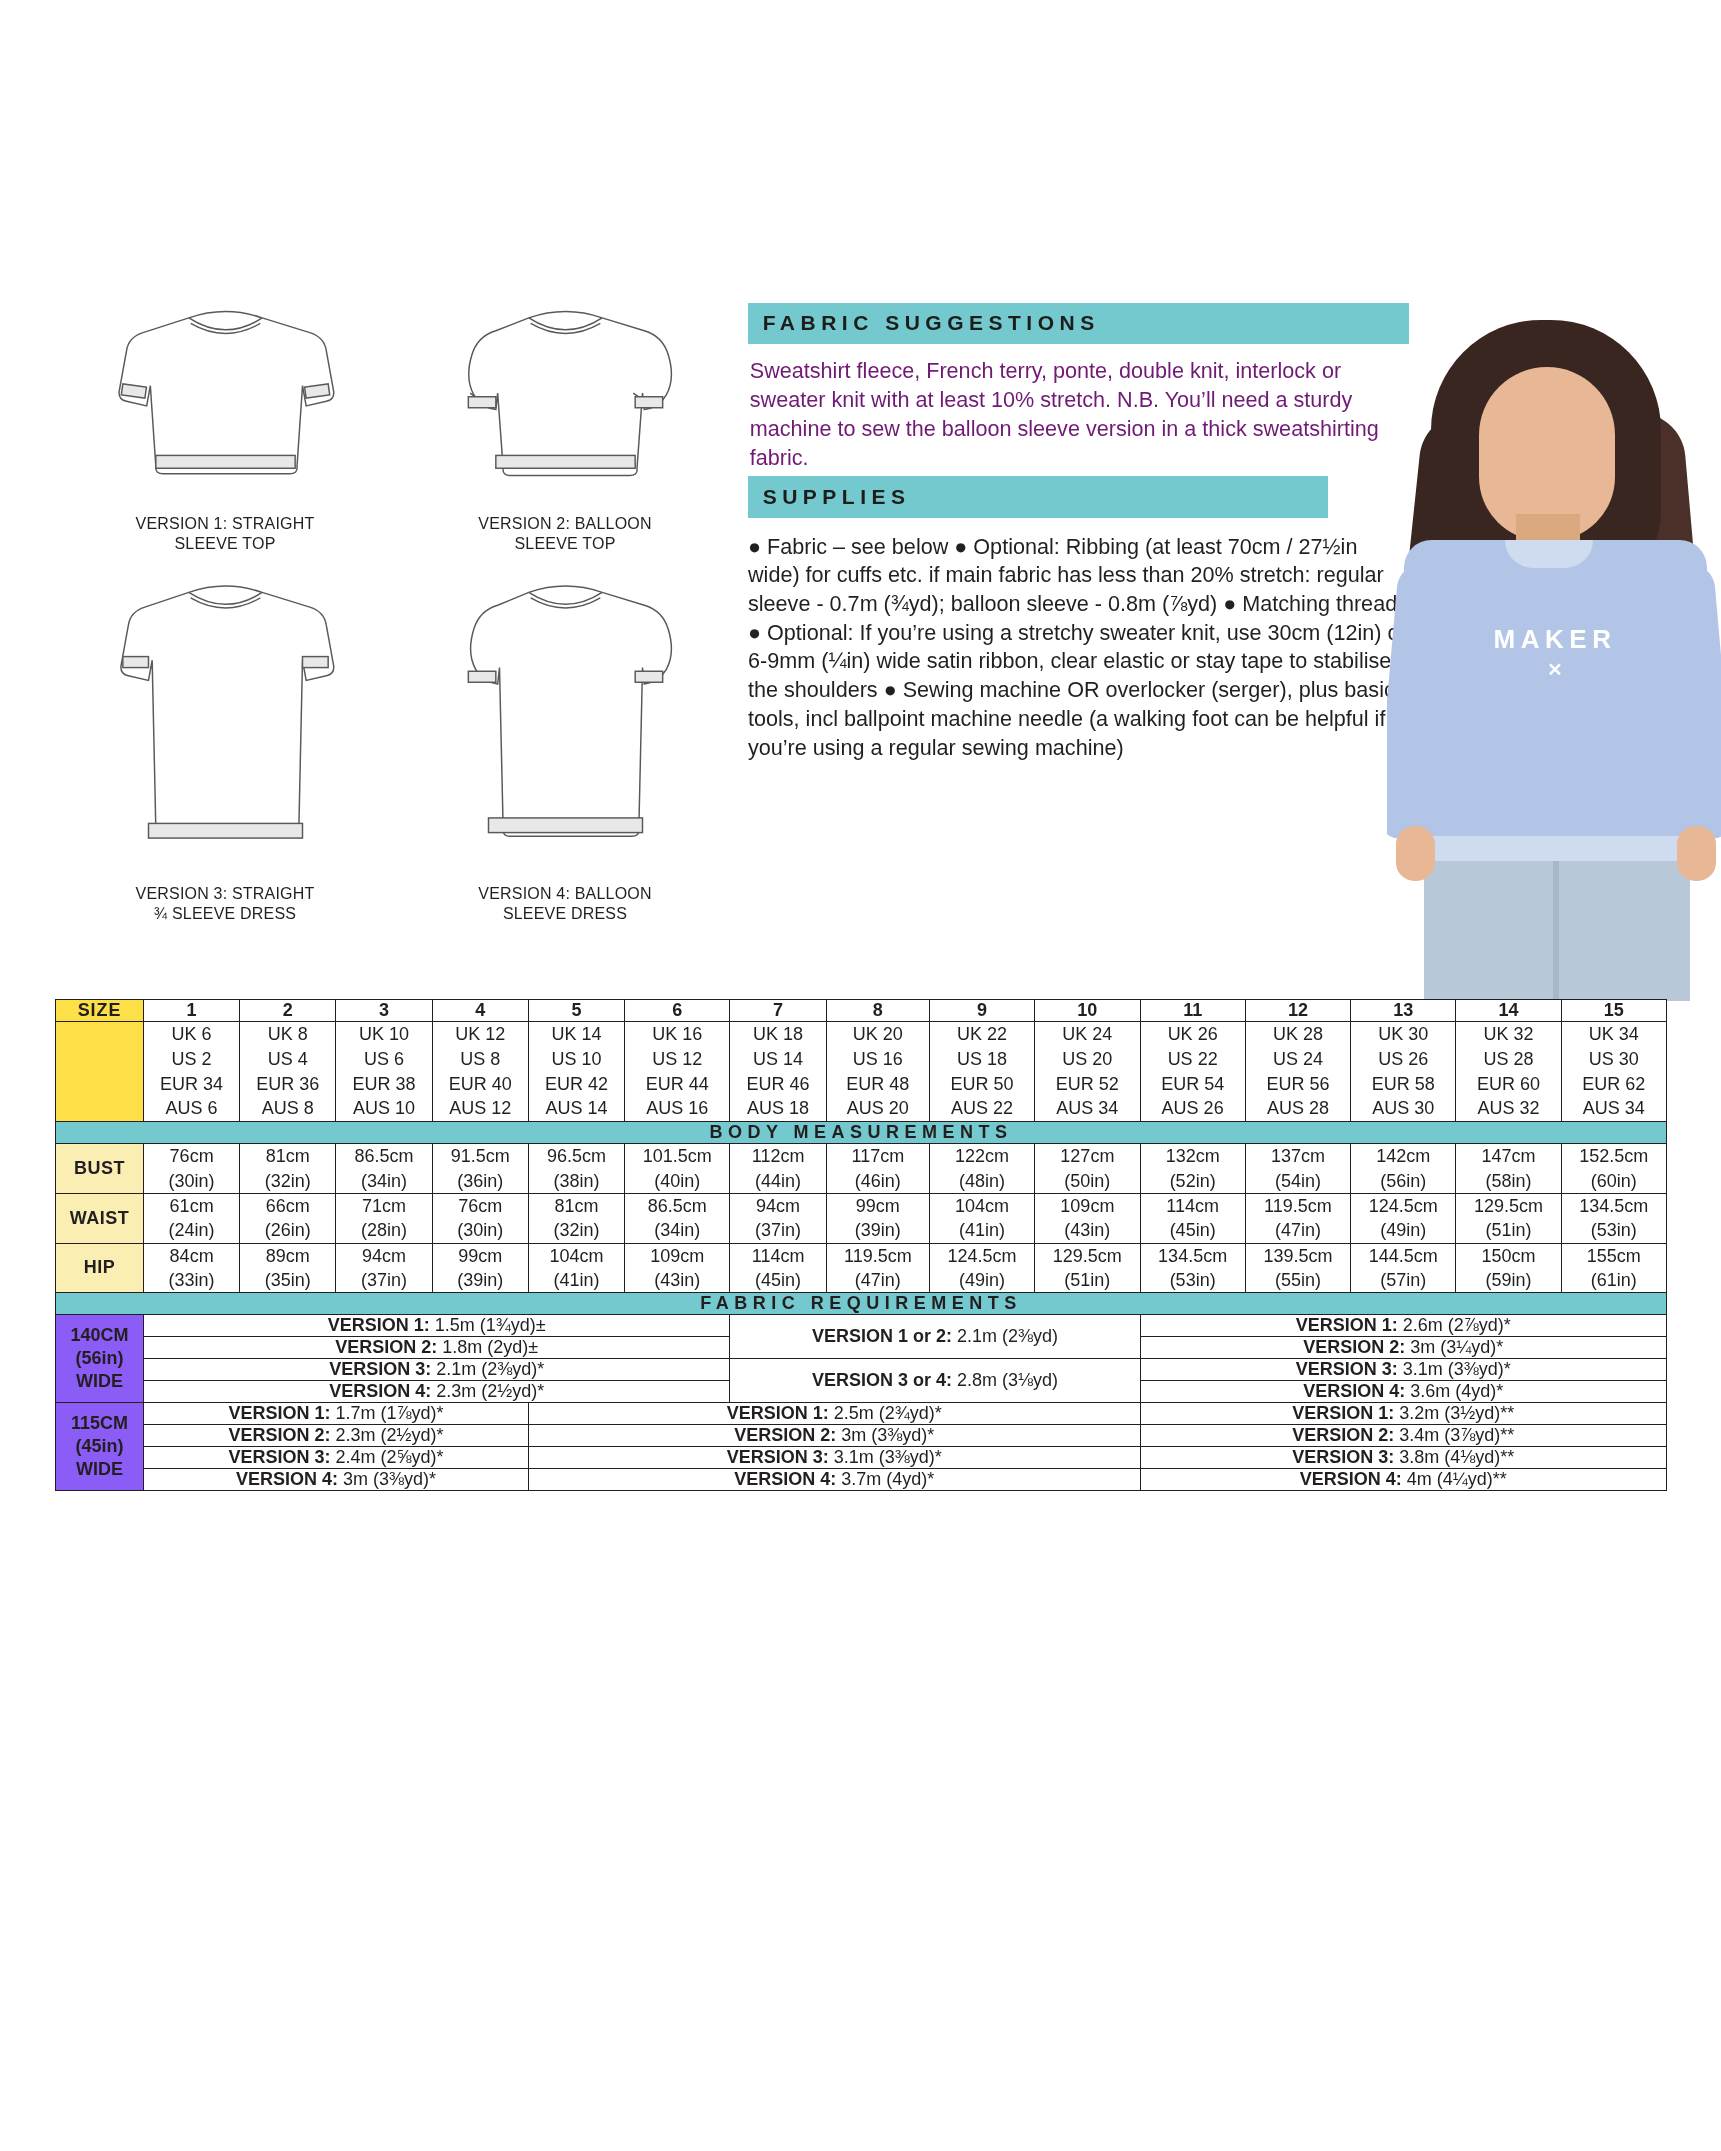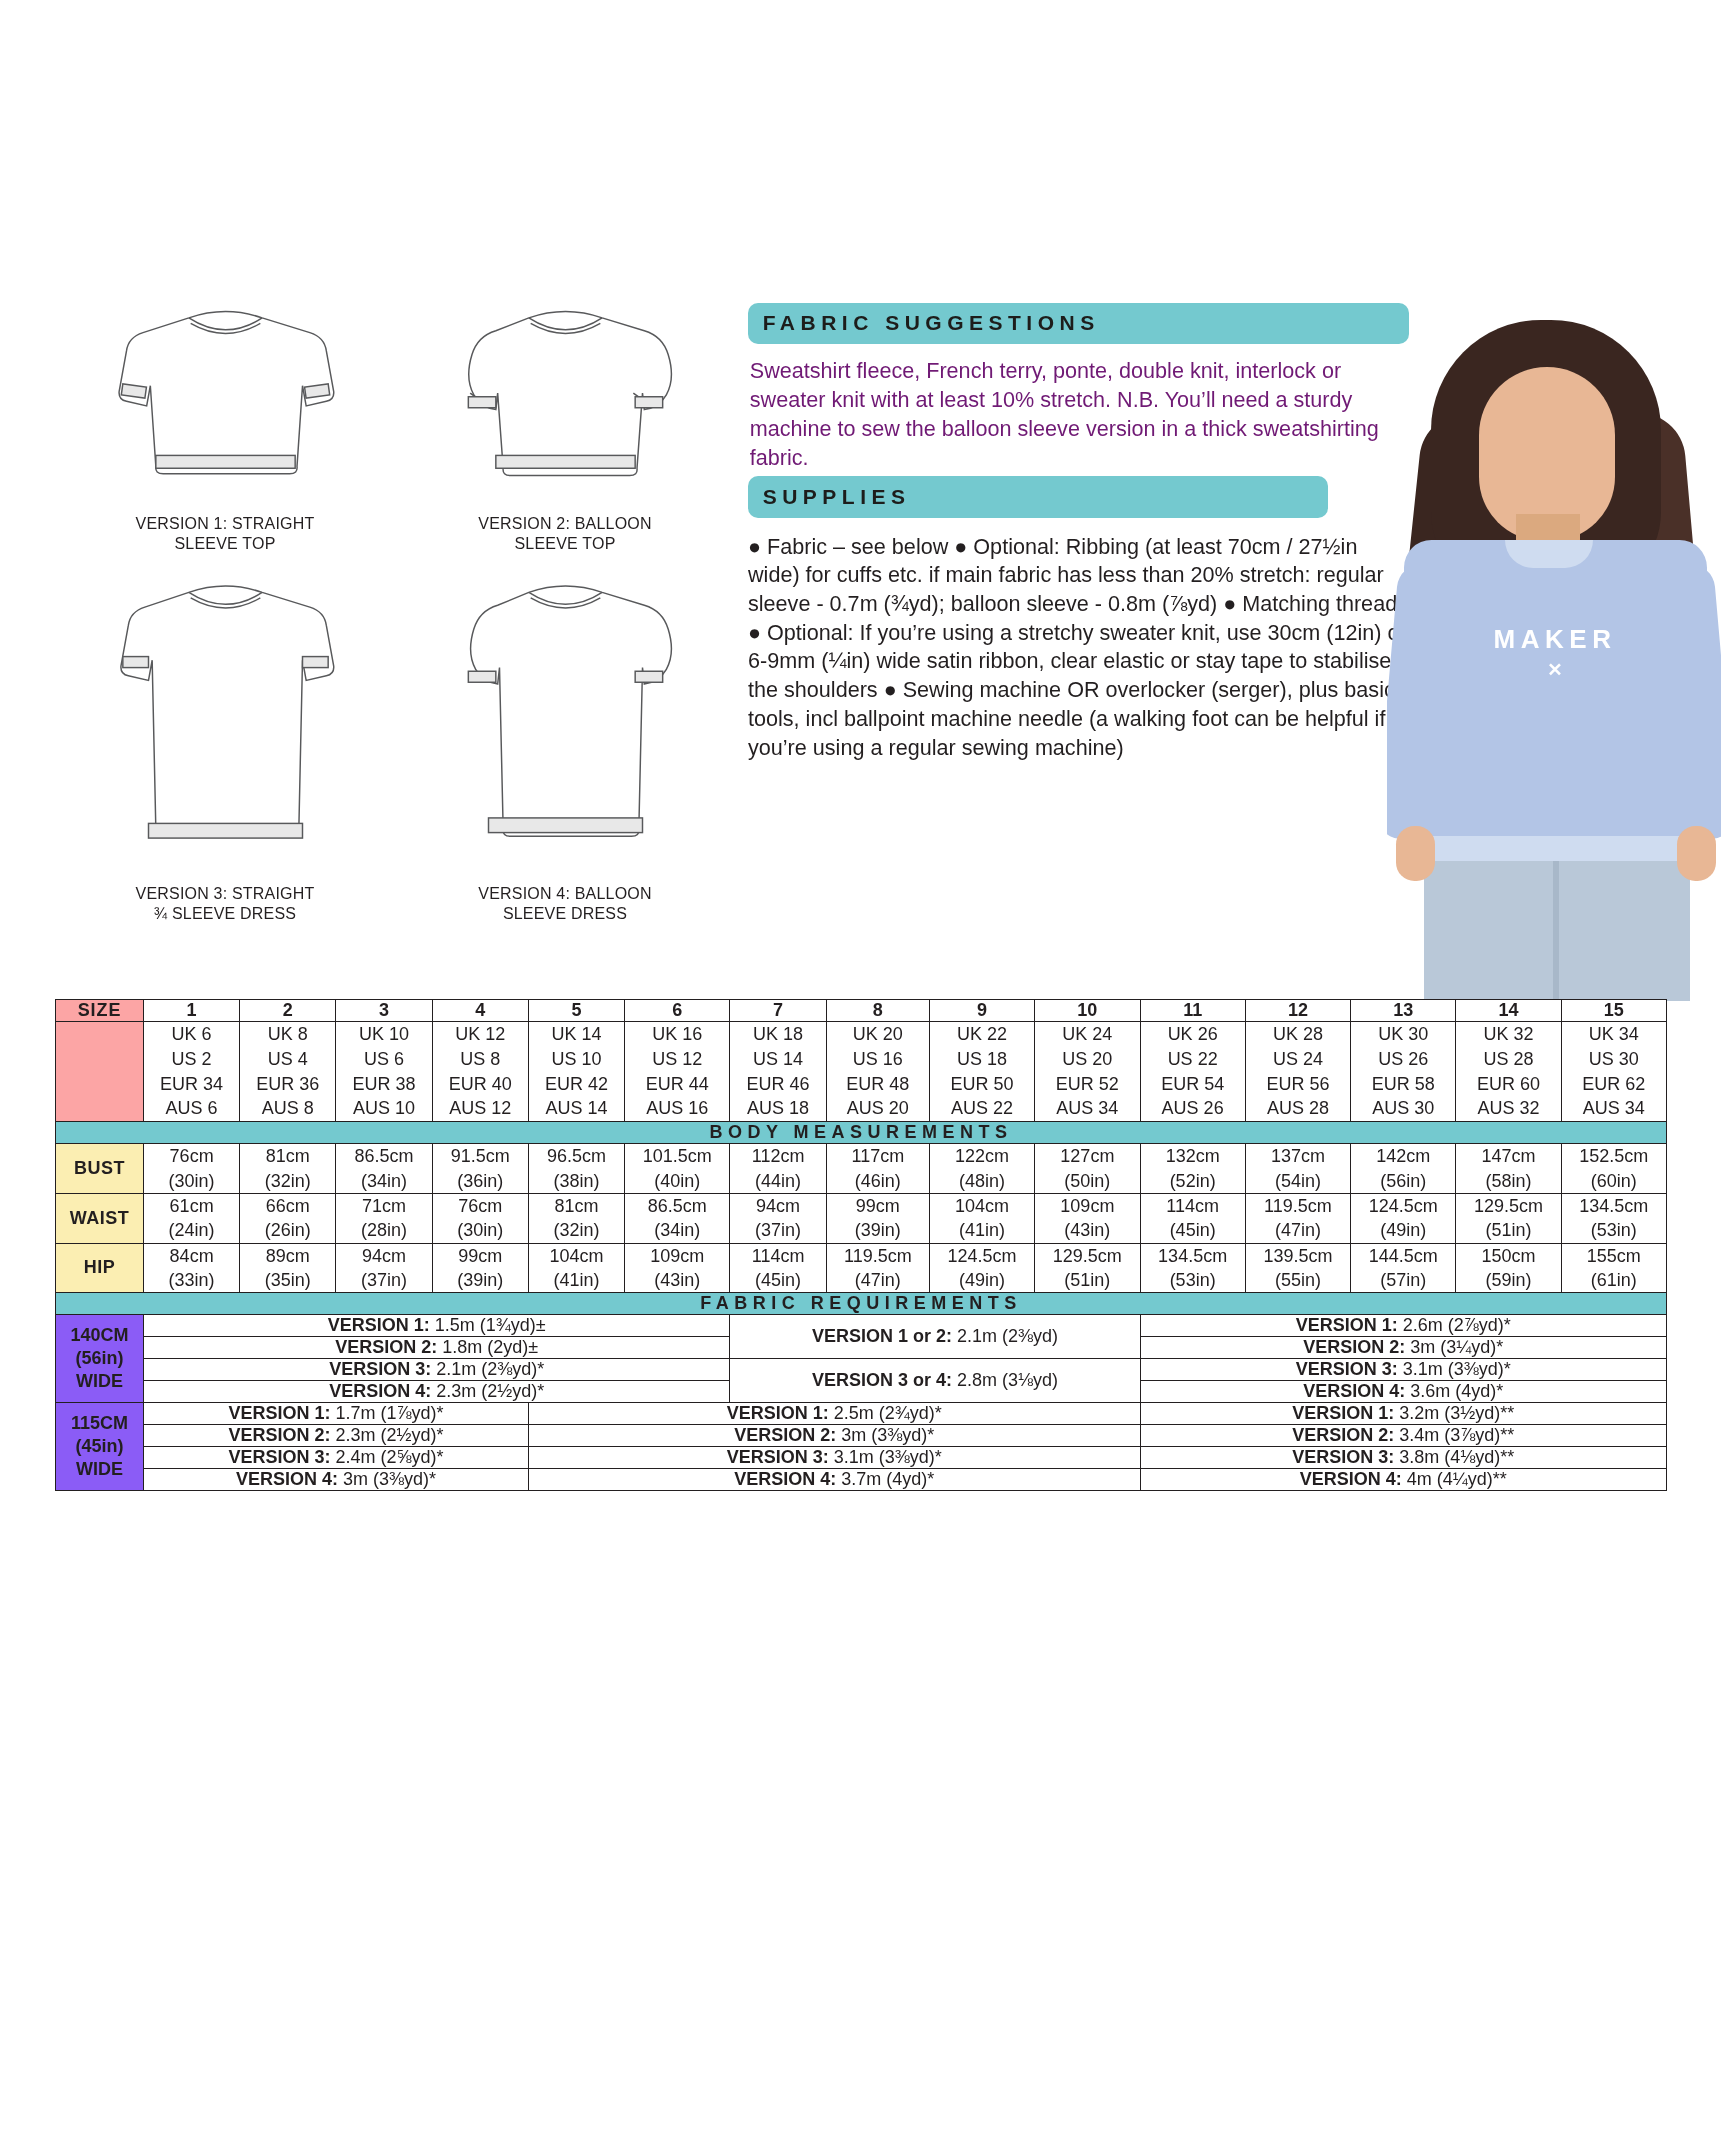--- a/index.html
+++ b/index.html
@@ -23,21 +23,21 @@
   .tech-row { display:flex; }
   .tech-cell { width:340px; text-align:center; }
   .tech-art { height:230px; display:flex; align-items:flex-end; justify-content:center; }
   .tech-art.dress { height:321px; }
   .tech-label { font-size:16px; line-height:1.25; letter-spacing:0.2px; margin-top:9.2px; font-weight:400; }
 
   
   .info { position:absolute; left:748px; top:303px; width:661px; }
   .band {
     background:#74c9cf; color:#1d1d1b; font-weight:700;
-    font-size:21px; letter-spacing:5.5px; padding:8.3px 14.7px 9.2px 14.7px;border-radius:10px;
+    font-size:21px; letter-spacing:5.5px; padding:8.3px 14.7px 9.2px 14.7px;
   }
   .band.narrow { width:580px; }
   .info p {
     margin:13px 1.8px 0 1.8px; font-size:21.6px; line-height:1.33; color:#701a75;
   }
   .supplies-text { margin-top:14.7px; font-size:21.6px; line-height:1.33; }
 
   
   .model { position:absolute; left:1387px; top:303px; width:335px; height:698px; overflow:hidden; }
   .m-hair { position:absolute; left:44px; top:16.5px; width:230px; height:275px; background:#3a2620; border-radius:110px 110px 83px 83px; }
@@ -53,21 +53,21 @@
   .m-jeans { position:absolute; left:37px; top:558px; width:266px; height:147px; background:#b9c8d8; }
   .m-jeans::after{ content:""; position:absolute; left:129px; top:0; width:5.5px; height:147px; background:#a8b8c9; }
   .m-word { position:absolute; left:0; top:321px; width:336px; text-align:center; color:#ffffff; font-size:26px; letter-spacing:5.5px; font-weight:700; }
   .m-word .x { display:block; font-size:18.4px; letter-spacing:0; margin-top:3.7px; }
   .m-handL { position:absolute; left:9.2px; top:523px; width:39px; height:55px; background:#e8b795; border-radius:18.4px; }
   .m-handR { position:absolute; left:290px; top:523px; width:39px; height:55px; background:#e8b795; border-radius:18.4px; }
 
   
   .tbl { position:absolute; left:55px; top:999px; width:1612px; border-collapse:collapse; }
   .tbl td, .tbl th { border:1.3px solid #231f20; text-align:center; vertical-align:middle; font-size:18px; padding:0; }
-  .size-head { background:#fca5a5; font-weight:700; font-size:21px; letter-spacing:0.9px; }
+  .size-head { background:#fde047; font-weight:700; font-size:21px; letter-spacing:0.9px; }
   .size-num { background:#ffffff; font-weight:700; font-size:21px; padding:7.3px 0 1.8px 0; }
   .size-sub { font-size:18px; line-height:1.38; padding:1.8px 0 8.3px 0; }
   .row-label { background:#fbeeb2; font-weight:700; font-size:20px; letter-spacing:0.5px; }
   .section-band {
     background:#74c9cf; font-weight:700; font-size:21px; letter-spacing:5.5px;
     text-align:left; padding:7.3px 0 8.3px 14.7px;
   }
   .meas { font-size:18.4px; line-height:1.35; padding:8.3px 1.8px; }
   .fab-label { background:#8b5cf6; font-weight:700; font-size:20px; line-height:1.3; }
   .fab-cell { font-size:19px; padding:10px 5.5px; }

